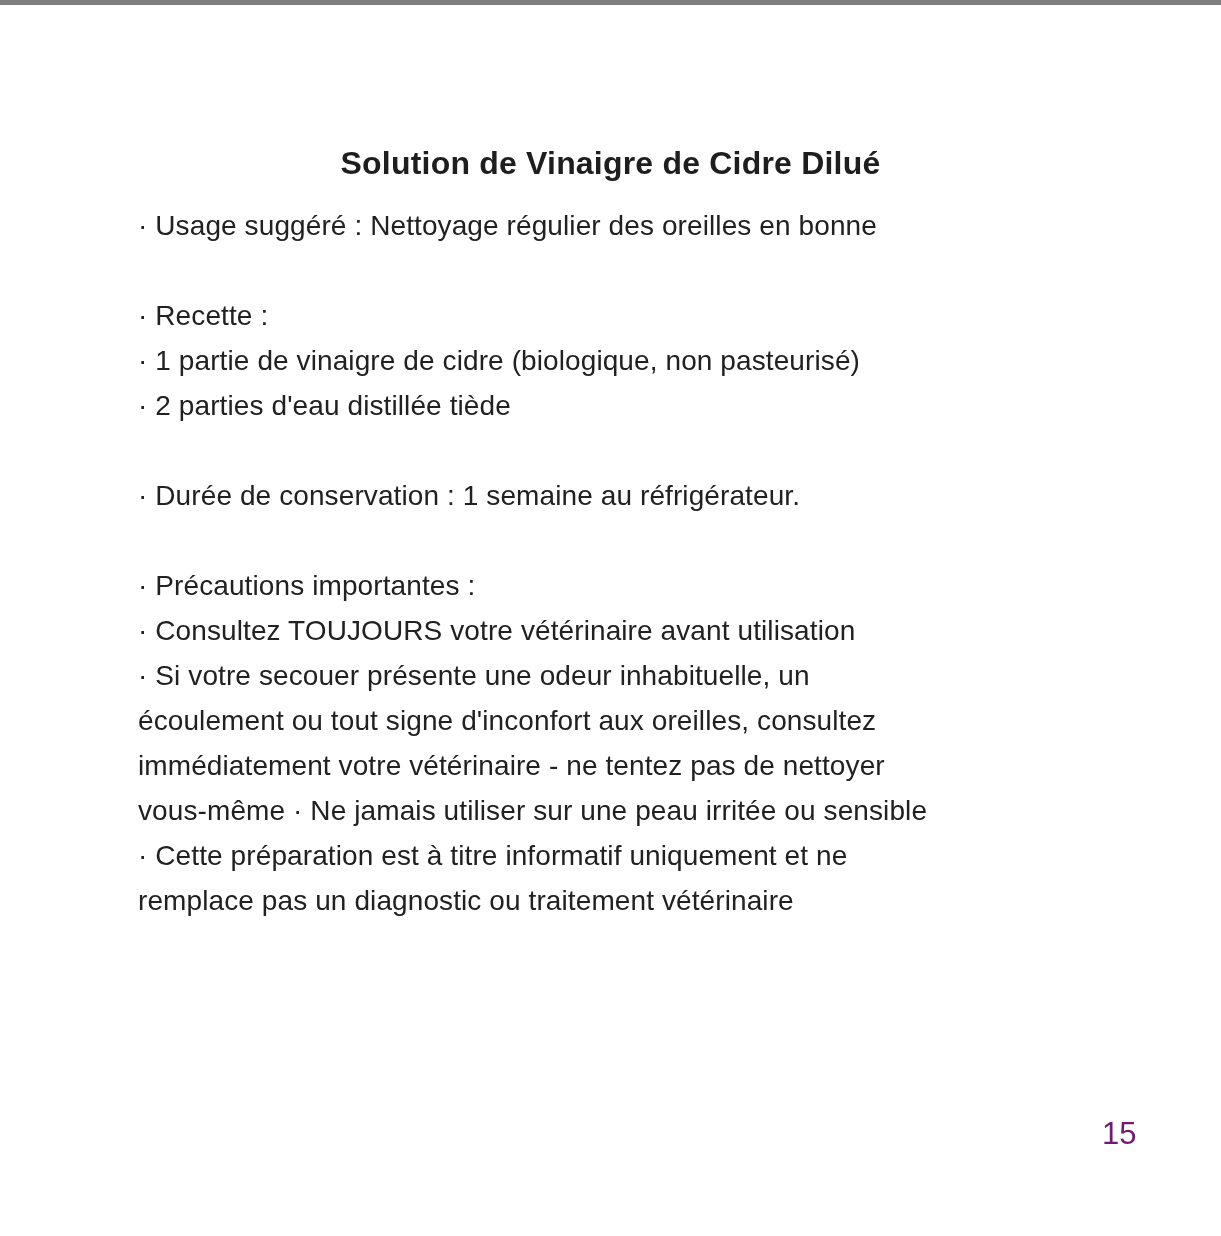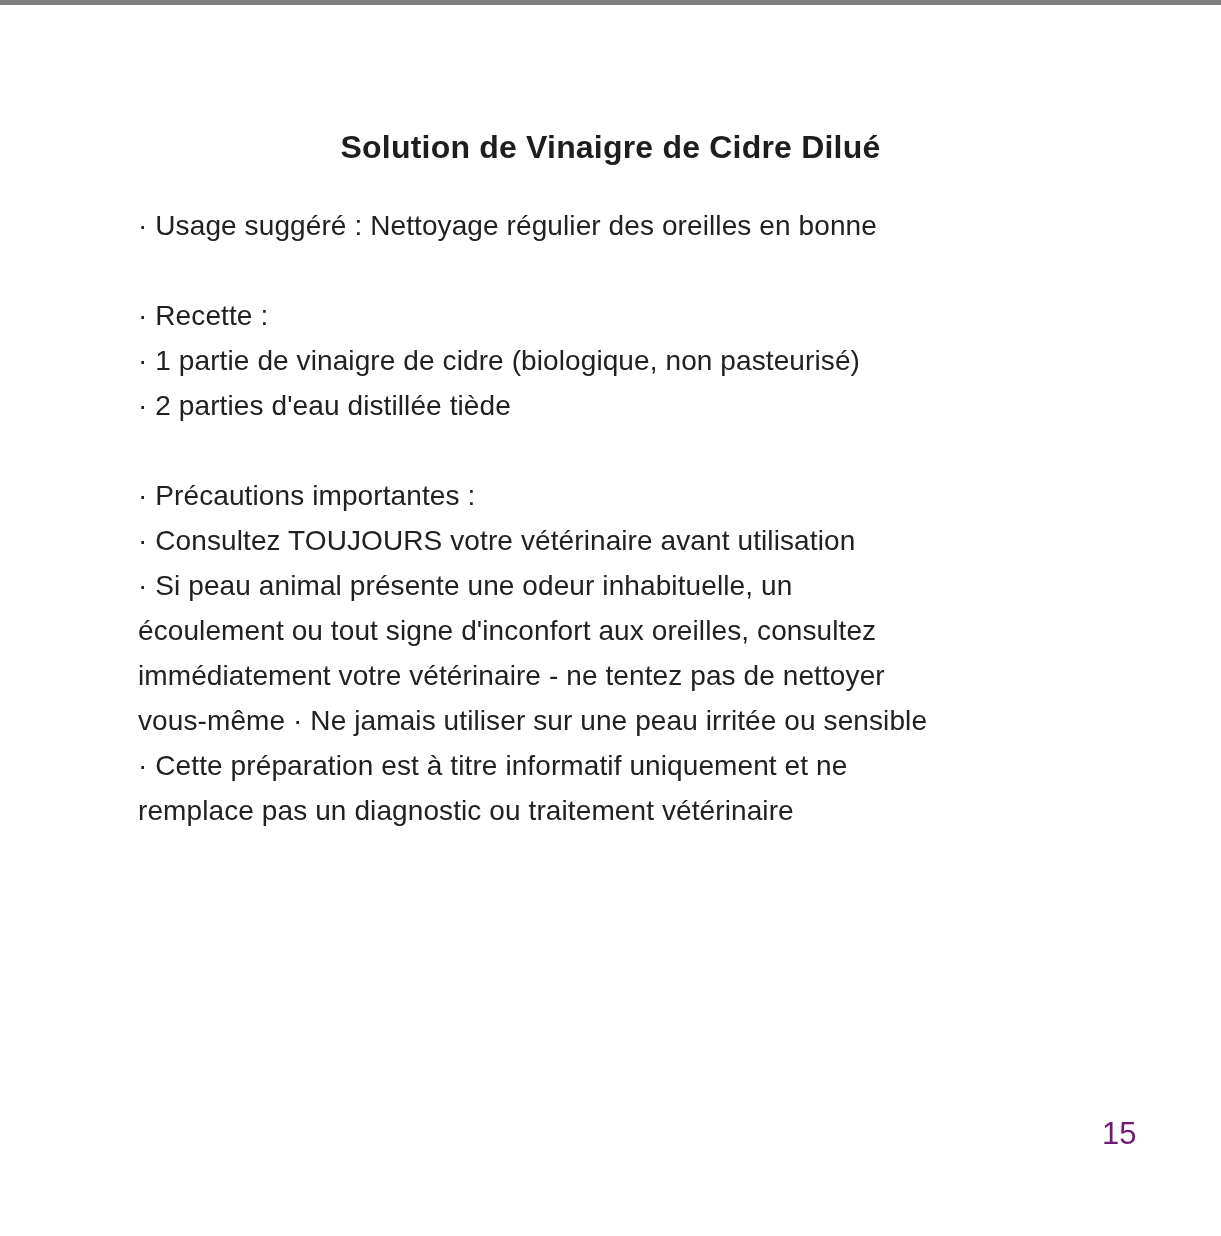--- a/index.html
+++ b/index.html
@@ -18,21 +18,21 @@
   .top-bar {
     position: absolute;
     top: 0;
     left: 0;
     width: 100%;
     height: 5px;
     background: #7f7f7f;
   }
   .doc-title {
     position: absolute;
-    top: 106px;
+    top: 122px;
     left: 0;
     width: 100%;
     text-align: center;
     font-size: 32px;
     line-height: 40px;
     font-weight: 700;
     color: #1e1e1e;
     letter-spacing: 0.2px;
   }
   .doc-body {
@@ -73,23 +73,26 @@
   <main class="doc-body">
       <div class="block">
         <div class="line">· Usage suggéré : Nettoyage régulier des oreilles en bonne</div>
       </div>
       <div class="block">
         <div class="line">· Recette :</div>
         <div class="line">· 1 partie de vinaigre de cidre (biologique, non pasteurisé)</div>
         <div class="line">· 2 parties d'eau distillée tiède</div>
       </div>
       <div class="block">
+        <div class="line">· Durée de conservation : 1 semaine au réfrigérateur.</div>
+      </div>
+      <div class="block">
         <div class="line">· Précautions importantes :</div>
         <div class="line">· Consultez TOUJOURS votre vétérinaire avant utilisation</div>
-        <div class="line">· Si peau animal présente une odeur inhabituelle, un</div>
+        <div class="line">· Si votre secouer présente une odeur inhabituelle, un</div>
         <div class="line">écoulement ou tout signe d'inconfort aux oreilles, consultez</div>
         <div class="line">immédiatement votre vétérinaire - ne tentez pas de nettoyer</div>
         <div class="line">vous-même · Ne jamais utiliser sur une peau irritée ou sensible</div>
         <div class="line">· Cette préparation est à titre informatif uniquement et ne</div>
         <div class="line">remplace pas un diagnostic ou traitement vétérinaire</div>
       </div>
     </main>
 
   <div class="page-number">15</div>
 </div>

